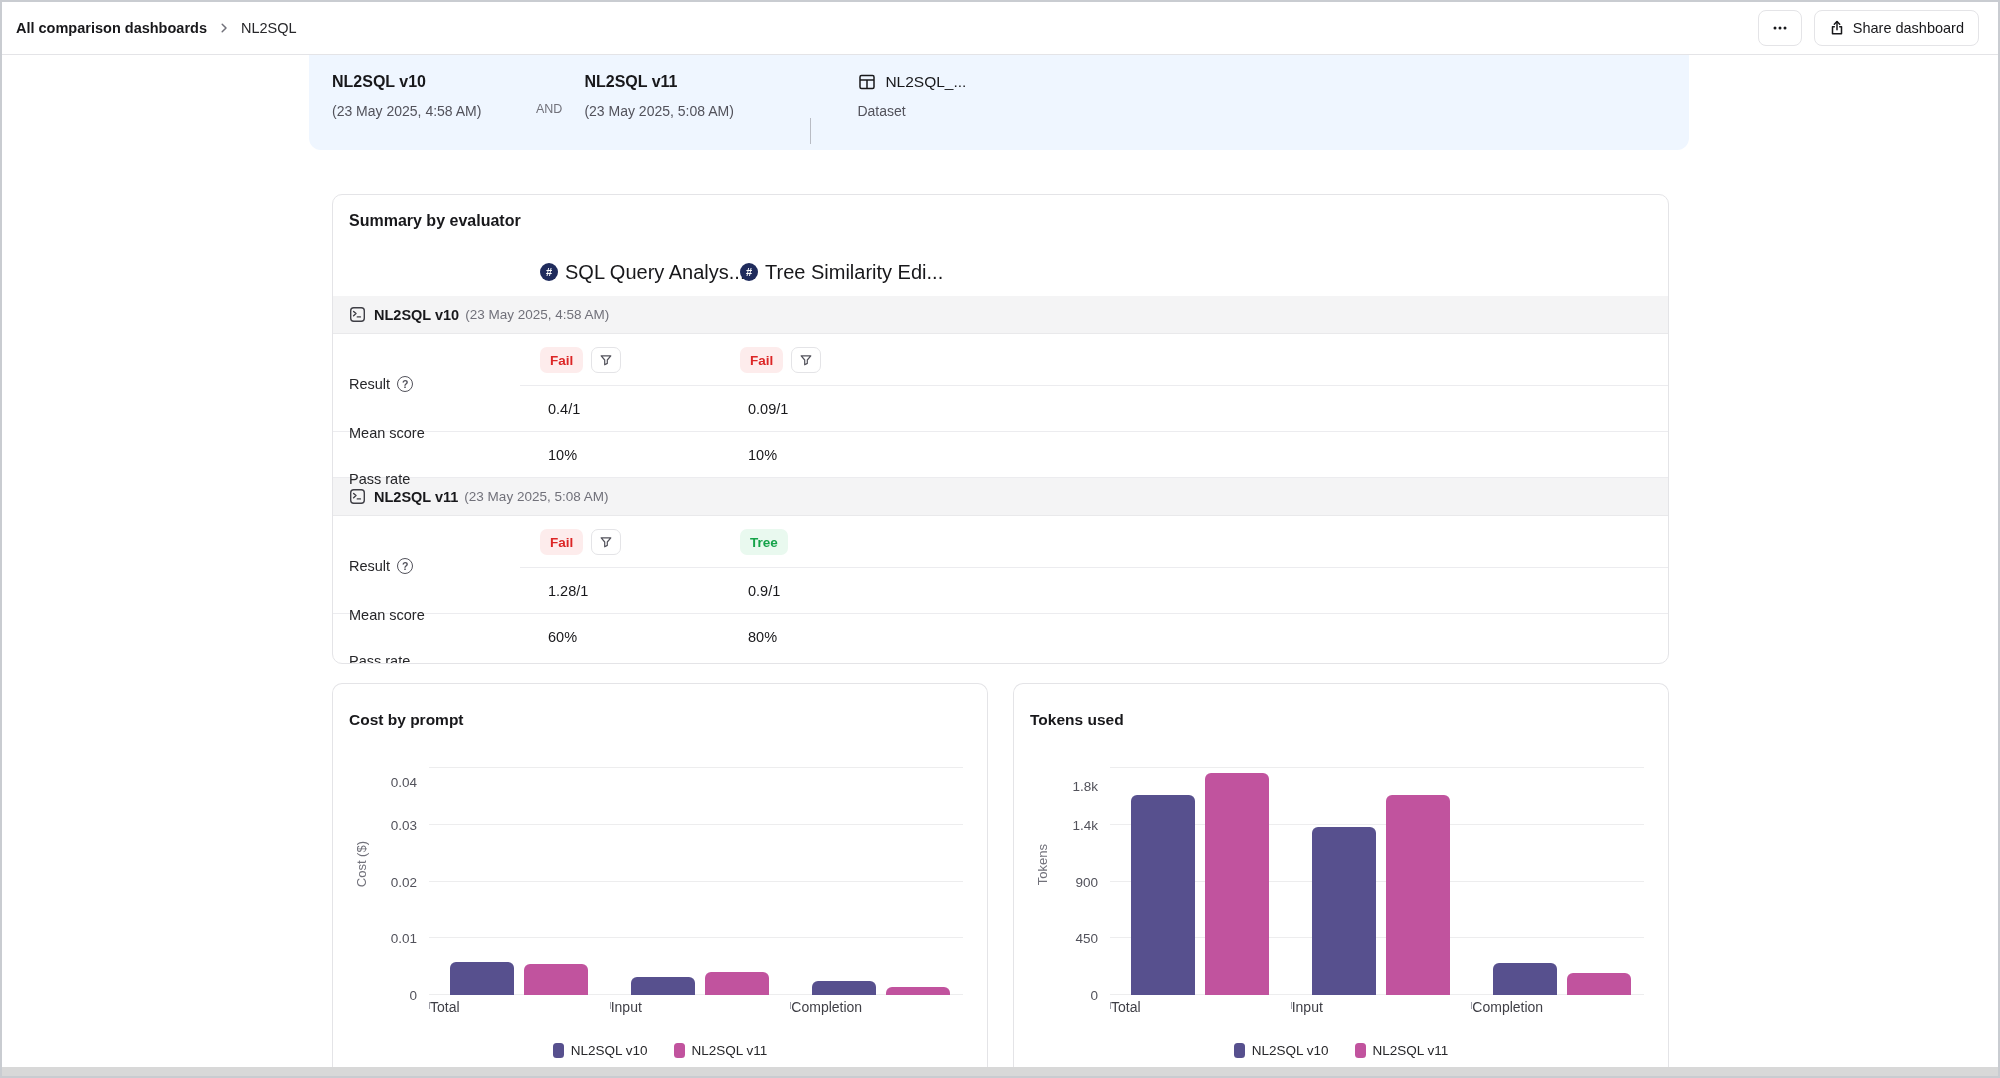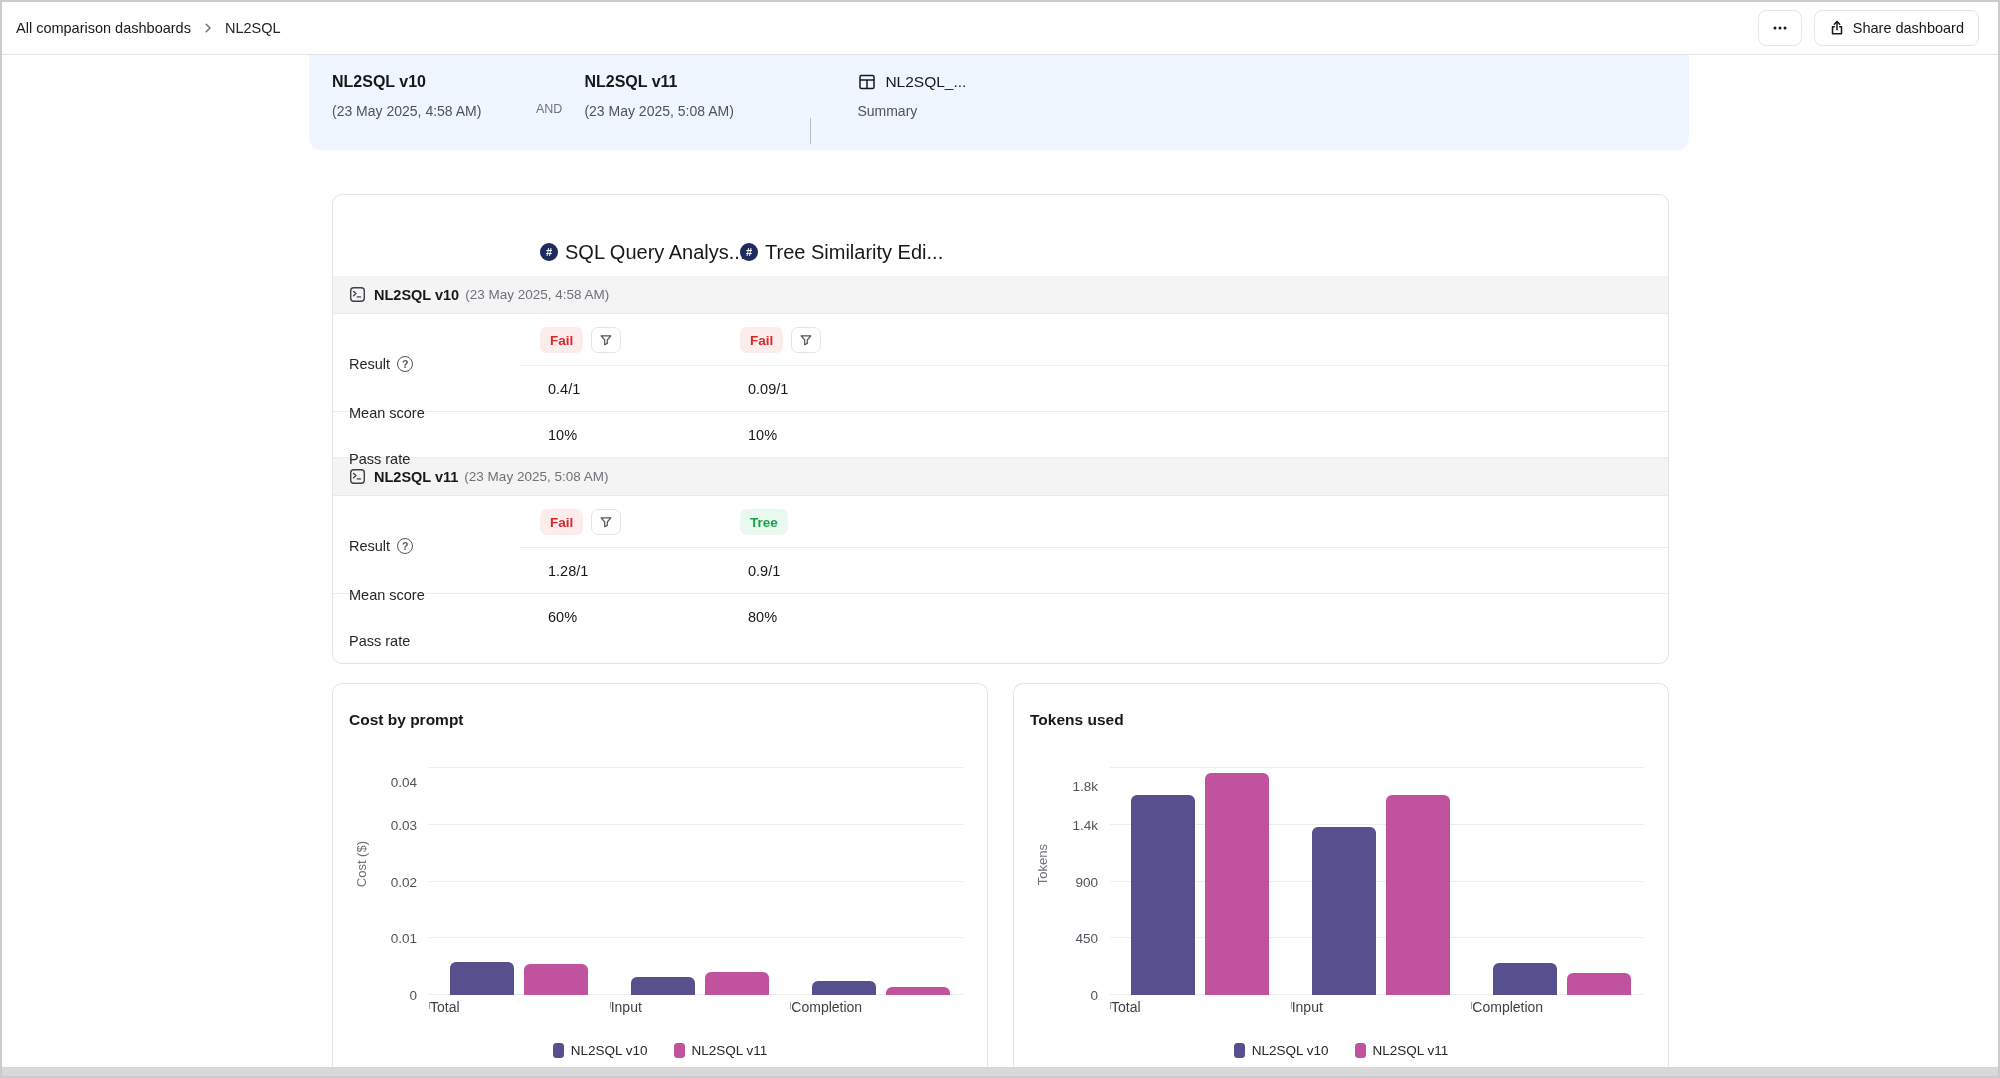--- a/index.html
+++ b/index.html
@@ -6,21 +6,21 @@
   html,body { width:2000px; height:1078px; }
   body {
     font-family:"Liberation Sans","DejaVu Sans",sans-serif;
     background:#ffffff; color:#18181b; overflow:hidden; position:relative;
     border:2px solid #c9ccd1;
   }
   
   .topbar{height:53px; background:#fff; border-bottom:1px solid #e4e4e7;
     display:flex; align-items:center; justify-content:space-between; padding:0 19px 0 14px;}
   .breadcrumb{display:flex; align-items:center; gap:10px; font-size:14.5px;}
-  .crumb-root{font-weight:400; color:#18181b; cursor:pointer;}
+  .crumb-root{font-weight:700; color:#18181b; cursor:pointer;}
   .crumb-current{color:#27272a;}
   .topbar-actions{display:flex; align-items:center; gap:12px;}
   .btn{display:flex; align-items:center; justify-content:center; gap:8px; height:36px;
     background:#fff; border:1px solid #e4e4e7; border-radius:8px; cursor:pointer;
     font-size:14.5px; font-weight:500; color:#18181b; font-family:inherit;}
   .btn-more{width:44px;}
   .btn-share{padding:0 14px;}
   
   .banner{margin-left:307px; width:1380px; height:95px; background:#eff6ff;
     border-radius:0 0 12px 12px; display:flex; align-items:flex-start; padding:17px 0 0 23px;}
@@ -137,25 +137,26 @@
     <div class="dataset-top">
       <span>
         <svg width="20" height="20" viewBox="0 0 20 20" fill="none" stroke="#18181b" stroke-width="1.5" stroke-linejoin="round">
           <rect x="3" y="3.5" width="14" height="13" rx="1.5"></rect>
             <path d="M3 8 H17"></path>
             <path d="M10 8 V16.5"></path>
         </svg>
       </span>
       <span class="dataset-name">NL2SQL_...</span>
     </div>
-    <div class="dataset-label">Summary</div>
+    <div class="dataset-label">Dataset</div>
   </div>
 </div>
 
 <section class="card summary-card">
+  <h2 class="summary-title">Summary by evaluator</h2>
   <div class="chips-row" id="chips-row">
       <div class="chip">
         <span class="chip-circle">#</span>
         <span class="chip-label">SQL Query Analys...</span>
       </div>
       <div class="chip">
         <span class="chip-circle">#</span>
         <span class="chip-label">Tree Similarity Edi...</span>
       </div>
     </div>

